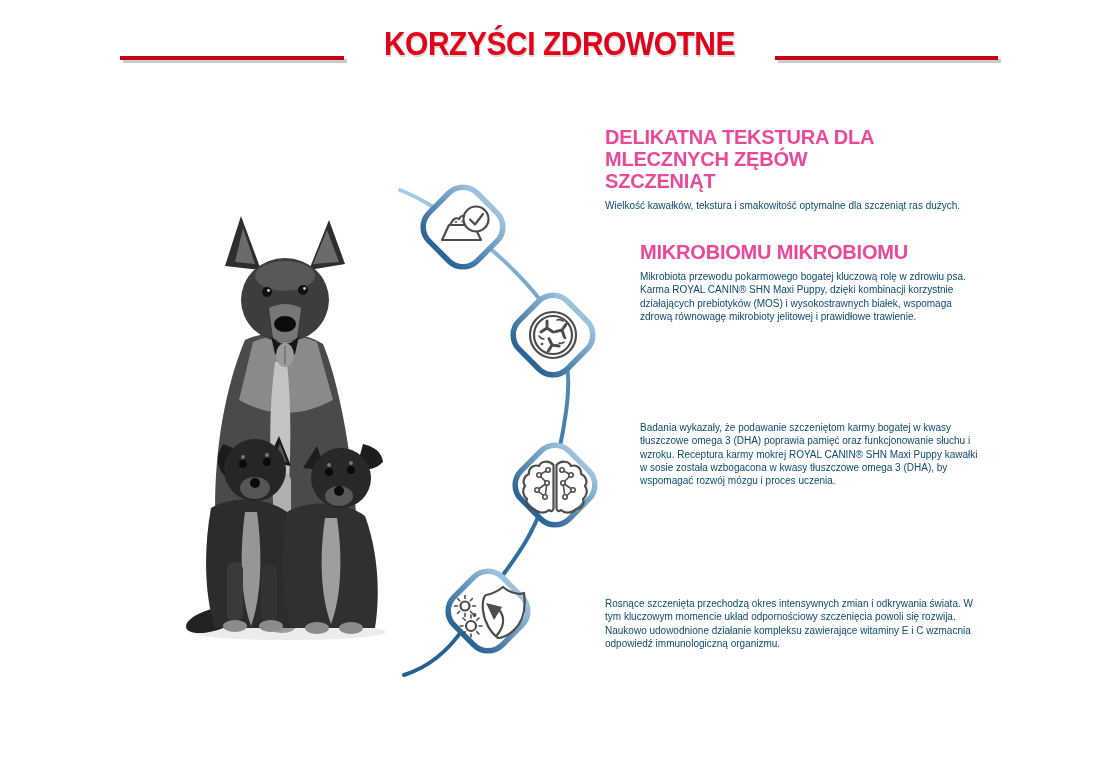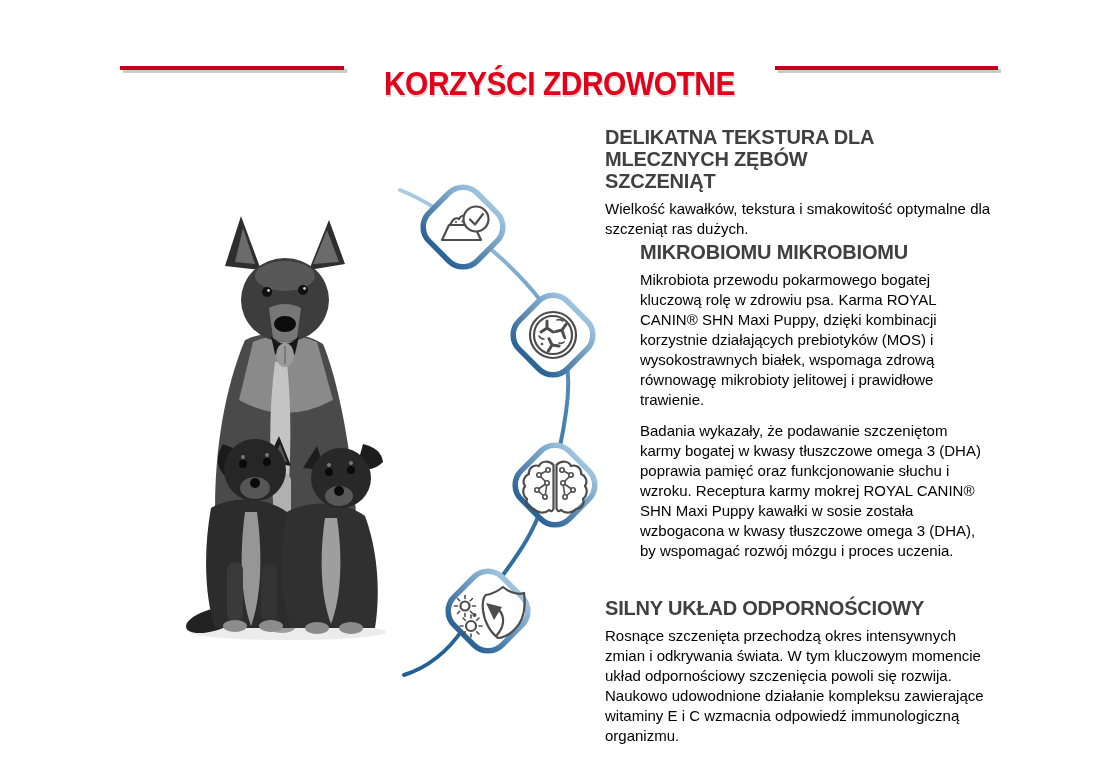--- a/index.html
+++ b/index.html
@@ -4,40 +4,40 @@
 <style>
   html,body{margin:0;padding:0;}
   body{
     width:1118px;height:771px;position:relative;background:#ffffff;overflow:hidden;
     font-family:"Liberation Sans","DejaVu Sans",sans-serif;
     -webkit-font-smoothing:antialiased;
   }
   
   .header{
     position:absolute;left:120px;right:120px;top:26px;
-    display:flex;align-items:flex-start;gap:16px;margin-top:40px;
+    display:flex;align-items:flex-end;gap:16px;
   }
   .rule{
     flex:1;height:4px;background:#c40019;
     box-shadow:3px 3px 0 rgba(160,160,160,.55);
   }
   .page-title{
     font-size:34px;font-weight:bold;color:#e2001a;letter-spacing:-.5px;
     white-space:nowrap;line-height:1;
     transform:scaleX(.88);transform-origin:center;
     text-shadow:1px 2px 0 rgba(170,170,170,.45);
   }
   
   .benefit{position:absolute;}
   .benefit h3{
     margin:0 0 7px 0;font-size:20px;line-height:1.1;font-weight:bold;
-    color:#404040;letter-spacing:-.2px;
+    color:#ec4899;letter-spacing:-.2px;
   }
   .benefit p{
-    margin:0;font-size:15px;line-height:1.33;color:#000000;
+    margin:0;font-size:10px;line-height:1.33;color:#0c4a6e;
   }
   .s1{left:605px;top:126px;width:395px;}
   .s1 h3{width:312px;}
   .s2{left:640px;top:241px;width:332px;}
   .s3{left:640px;top:421px;width:345px;}
   .s4{left:605px;top:597px;width:382px;}
   
   .flow{position:absolute;left:388px;top:168px;}
   .dia{fill:#ffffff;stroke:url(#gDia);stroke-width:5.5;}
   .glyph path,.glyph circle{fill:none;stroke:#4d4d4d;stroke-width:2.2;stroke-linecap:round;stroke-linejoin:round;}
@@ -209,15 +209,14 @@
 <section class="benefit s2">
   <h3>MIKROBIOMU MIKROBIOMU</h3>
   <p>Mikrobiota przewodu pokarmowego bogatej kluczową rolę w zdrowiu psa. Karma ROYAL CANIN® SHN Maxi Puppy, dzięki kombinacji korzystnie działających prebiotyków (MOS) i wysokostrawnych białek, wspomaga zdrową równowagę mikrobioty jelitowej i prawidłowe trawienie.</p>
 </section>
 
 <section class="benefit s3">
   <p>Badania wykazały, że podawanie szczeniętom karmy bogatej w kwasy tłuszczowe omega 3 (DHA) poprawia pamięć oraz funkcjonowanie słuchu i wzroku. Receptura karmy mokrej ROYAL CANIN® SHN Maxi Puppy kawałki w sosie została wzbogacona w kwasy tłuszczowe omega 3 (DHA), by wspomagać rozwój mózgu i proces uczenia.</p>
 </section>
 
 <section class="benefit s4">
-  <h3>SILNY UKŁAD ODPORNOŚCIOWY</h3>
   <p>Rosnące szczenięta przechodzą okres intensywnych zmian i odkrywania świata. W tym kluczowym momencie układ odpornościowy szczenięcia powoli się rozwija. Naukowo udowodnione działanie kompleksu zawierające witaminy E i C wzmacnia odpowiedź immunologiczną organizmu.</p>
 </section>
 
 </body></html>

